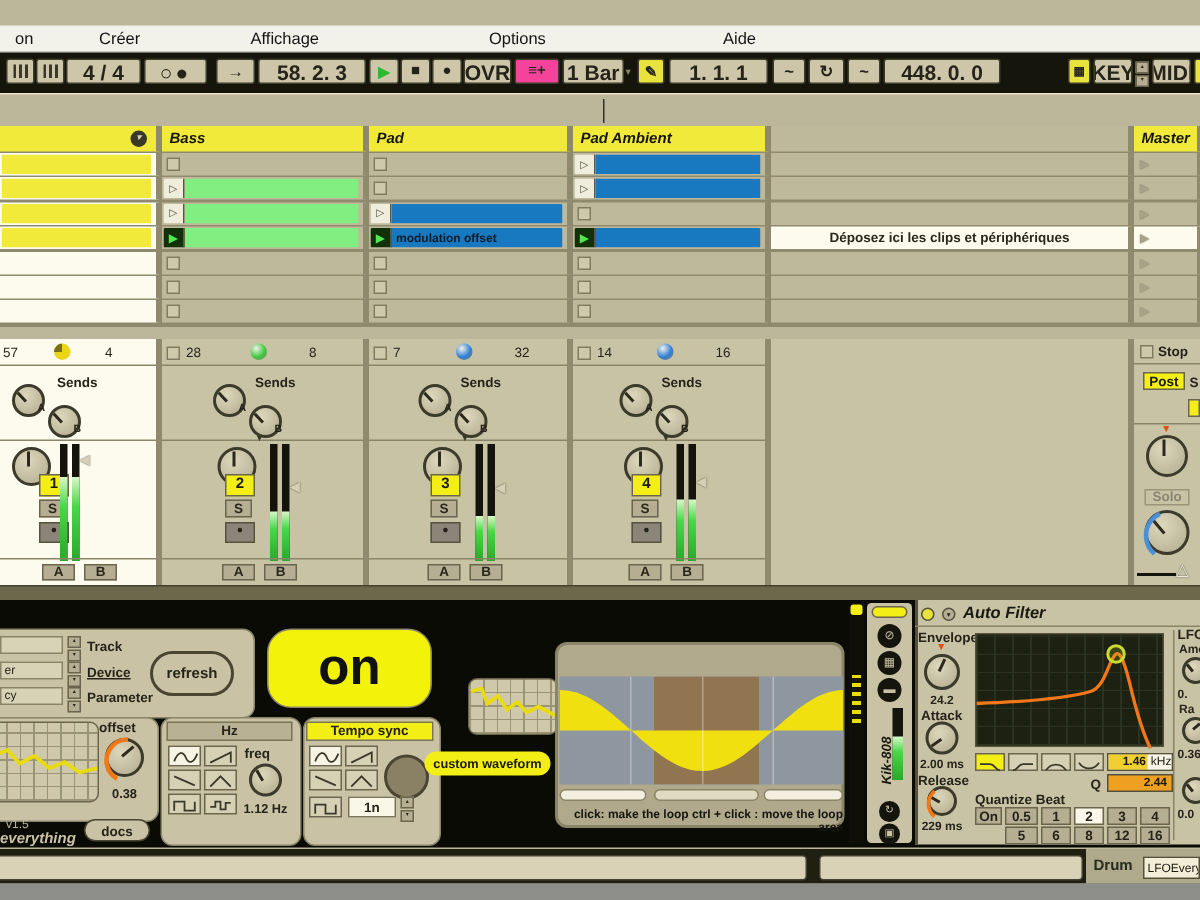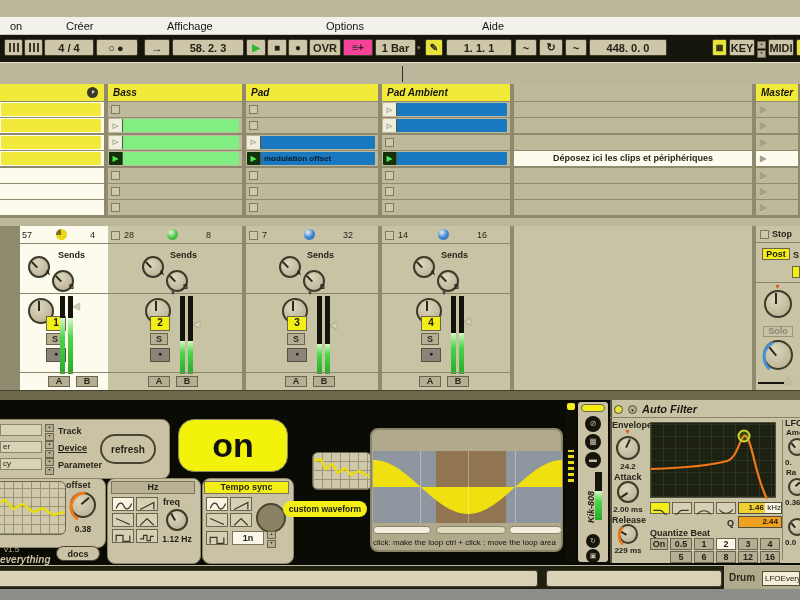--- a/index.html
+++ b/index.html
@@ -7,21 +7,21 @@
        font-family:"Liberation Sans",sans-serif;-webkit-font-smoothing:antialiased;cursor:default;}
   .abs{position:absolute;box-sizing:border-box;}
   
   #titlebar{left:0;top:0;width:800px;height:17px;background:linear-gradient(#9c9c9c,#6e6e6e);
             color:#f4f4f4;font-size:11px;line-height:17px;padding-left:2px;white-space:nowrap;}
   #menubar{left:0;top:17px;width:800px;height:18px;background:#f2f1ea;border-bottom:1px solid #c9c7bb;}
   .menu-item{position:absolute;top:0;height:18px;line-height:18px;font-size:11px;color:#141414;padding:0 4px;}
   
   #transport{left:0;top:35px;width:800px;height:27px;background:#15150c;}
   .tb{position:absolute;top:4px;height:17px;background:#cdc6a8;border:1px solid #3e3c2a;border-radius:2px;
-      font-size:11px;font-weight:bold;color:#26241a;display:flex;align-items:center;justify-content:center;
+      font-size:14px;font-weight:bold;color:#26241a;display:flex;align-items:center;justify-content:center;
       box-sizing:border-box;white-space:nowrap;overflow:hidden;}
   .tb.yel{background:#e8e23c;}
   .stripes{width:10px;height:9px;background:repeating-linear-gradient(90deg,#3a3828 0 2px,transparent 2px 4px);}
   
   #substrip{left:0;top:62px;width:800px;height:22px;background:#bcb69a;border-top:1px solid #e9e4cb;}
   
   #session-bg{left:0;top:84px;width:800px;height:134px;background:#8f8a6e;}
   #mixer-bg{left:0;top:226px;width:800px;height:164px;background:#8f8a6e;}
   #mixer-bottom{left:0;top:390px;width:800px;height:10px;background:#6b684c;border-top:1px solid #44422e;}
   .track-header{position:absolute;top:84px;height:17px;background:#f2ea3a;border-right:2px solid #8f8a6e;
@@ -272,21 +272,21 @@
       <svg width="189" height="72" viewBox="0 0 189 72" style="position:absolute;left:0;top:0;">
         <polygon id="loop-wave" fill="#f0e010" points="0,36 0,9.0 3,9.1 6,9.5 9,10.1 12,10.9 15,12.1 18,13.4 21,15.0 24,16.8 27,18.8 30,21.0 33,23.3 36,25.7 39,28.3 42,30.9 45,33.5 48,36.2 51,38.9 54,41.6 57,44.2 60,46.7 63,49.1 66,51.4 69,53.5 72,55.5 75,57.2 78,58.8 81,60.1 84,61.2 87,62.1 90,62.6 93,62.9 96,63.0 99,62.8 102,62.3 105,61.5 108,60.5 111,59.3 114,57.8 117,56.1 120,54.2 123,52.1 126,49.9 129,47.5 132,45.0 135,42.4 138,39.8 141,37.1 144,34.4 147,31.8 150,29.1 153,26.6 156,24.1 159,21.7 162,19.5 165,17.5 168,15.6 171,13.9 174,12.5 177,11.3 180,10.3 183,9.6 186,9.2 189,9.0 189,36"></polygon>
       </svg>
       <div style="position:absolute;left:47px;top:0;width:1px;height:72px;background:rgba(255,255,255,.35);"></div>
       <div style="position:absolute;left:95px;top:0;width:1px;height:72px;background:rgba(255,255,255,.35);"></div>
       <div style="position:absolute;left:142px;top:0;width:1px;height:72px;background:rgba(255,255,255,.35);"></div>
     </div>
     <div class="abs" style="left:373px;top:126px;width:58px;height:8px;background:#f2efe0;border:1px solid #8a8468;border-radius:4px;"></div>
     <div class="abs" style="left:436px;top:126px;width:70px;height:8px;background:#e0dac0;border:1px solid #8a8468;border-radius:4px;"></div>
     <div class="abs" style="left:509px;top:126px;width:53px;height:8px;background:#f2efe0;border:1px solid #8a8468;border-radius:4px;"></div>
-    <div class="abs" style="left:373px;top:138px;width:189px;text-align:left;font-size:8px;font-weight:normal;color:#15150f;">click: make the loop  ctrl + click : move the loop area</div>
+    <div class="abs" style="left:373px;top:138px;width:189px;text-align:right;font-size:8px;font-weight:bold;color:#15150f;">click: make the loop  ctrl + click : move the loop area</div>
   </div>
 
   <div class="abs" id="chainstrip">
     <div class="abs" style="left:1px;top:1px;width:8px;height:7px;background:#f2ee16;border-radius:2px;"></div>
     <div class="abs" style="left:2px;top:48px;width:6px;height:32px;background:repeating-linear-gradient(0deg,#e8dc10 0 3px,#15150d 3px 6px);"></div>
   </div>
   <div class="abs" id="kik">
     <div class="abs" style="left:3px;top:2px;width:24px;height:8px;background:#f2ee16;border:1px solid #6a654c;border-radius:4px;"></div>
     <div class="kikbtn" style="left:7px;top:14px;width:16px;height:16px;font-size:8px;line-height:15px;">⊘</div>
     <div class="kikbtn" style="left:7px;top:32px;width:16px;height:16px;font-size:8px;line-height:15px;">▦</div>
@@ -495,21 +495,21 @@
     </div>
     <div class="slot-row" style="left: 756px; top: 167.6px; width: 44px; height: 15px; background: rgb(191, 185, 156);">
       <div class="scene-tri">▶</div>
     </div>
     <div class="slot-row" style="left: 756px; top: 184px; width: 44px; height: 15px; background: rgb(191, 185, 156);">
       <div class="scene-tri">▶</div>
     </div>
     <div class="slot-row" style="left: 756px; top: 200.4px; width: 44px; height: 15px; background: rgb(191, 185, 156);">
       <div class="scene-tri">▶</div>
     </div>
-    <div class="strip" style="left: 0px; width: 106px; background: rgb(253, 251, 238); margin-left: 20px;">
+    <div class="strip" style="left: 0px; width: 106px; background: rgb(253, 251, 238);">
       <div class="mini-txt" style="left: 2px; top: 4px;">57</div>
       <div class="ball" style="left: 36px; top: 3px; background: conic-gradient(rgb(234, 214, 22) 0deg, rgb(234, 214, 22) 270deg, rgb(122, 110, 26) 0deg);"></div>
       <div class="mini-txt" style="left: 70px; top: 4px;">4</div>
       <div class="hline" style="top: 17px;"></div>
       <div class="mini-txt" style="left: 38px; top: 24px; font-weight: bold;">Sends</div>
       <div class="knob" style="left: 8px; top: 30px; width: 22px; height: 22px;">
         <i style="transform:rotate(137deg)"></i>
       </div>
       <div class="mini-txt" style="left: 25px; top: 43px; font-size: 7px; font-weight: bold;">A</div>
       <div class="knob" style="left: 32px; top: 44px; width: 22px; height: 22px;">

